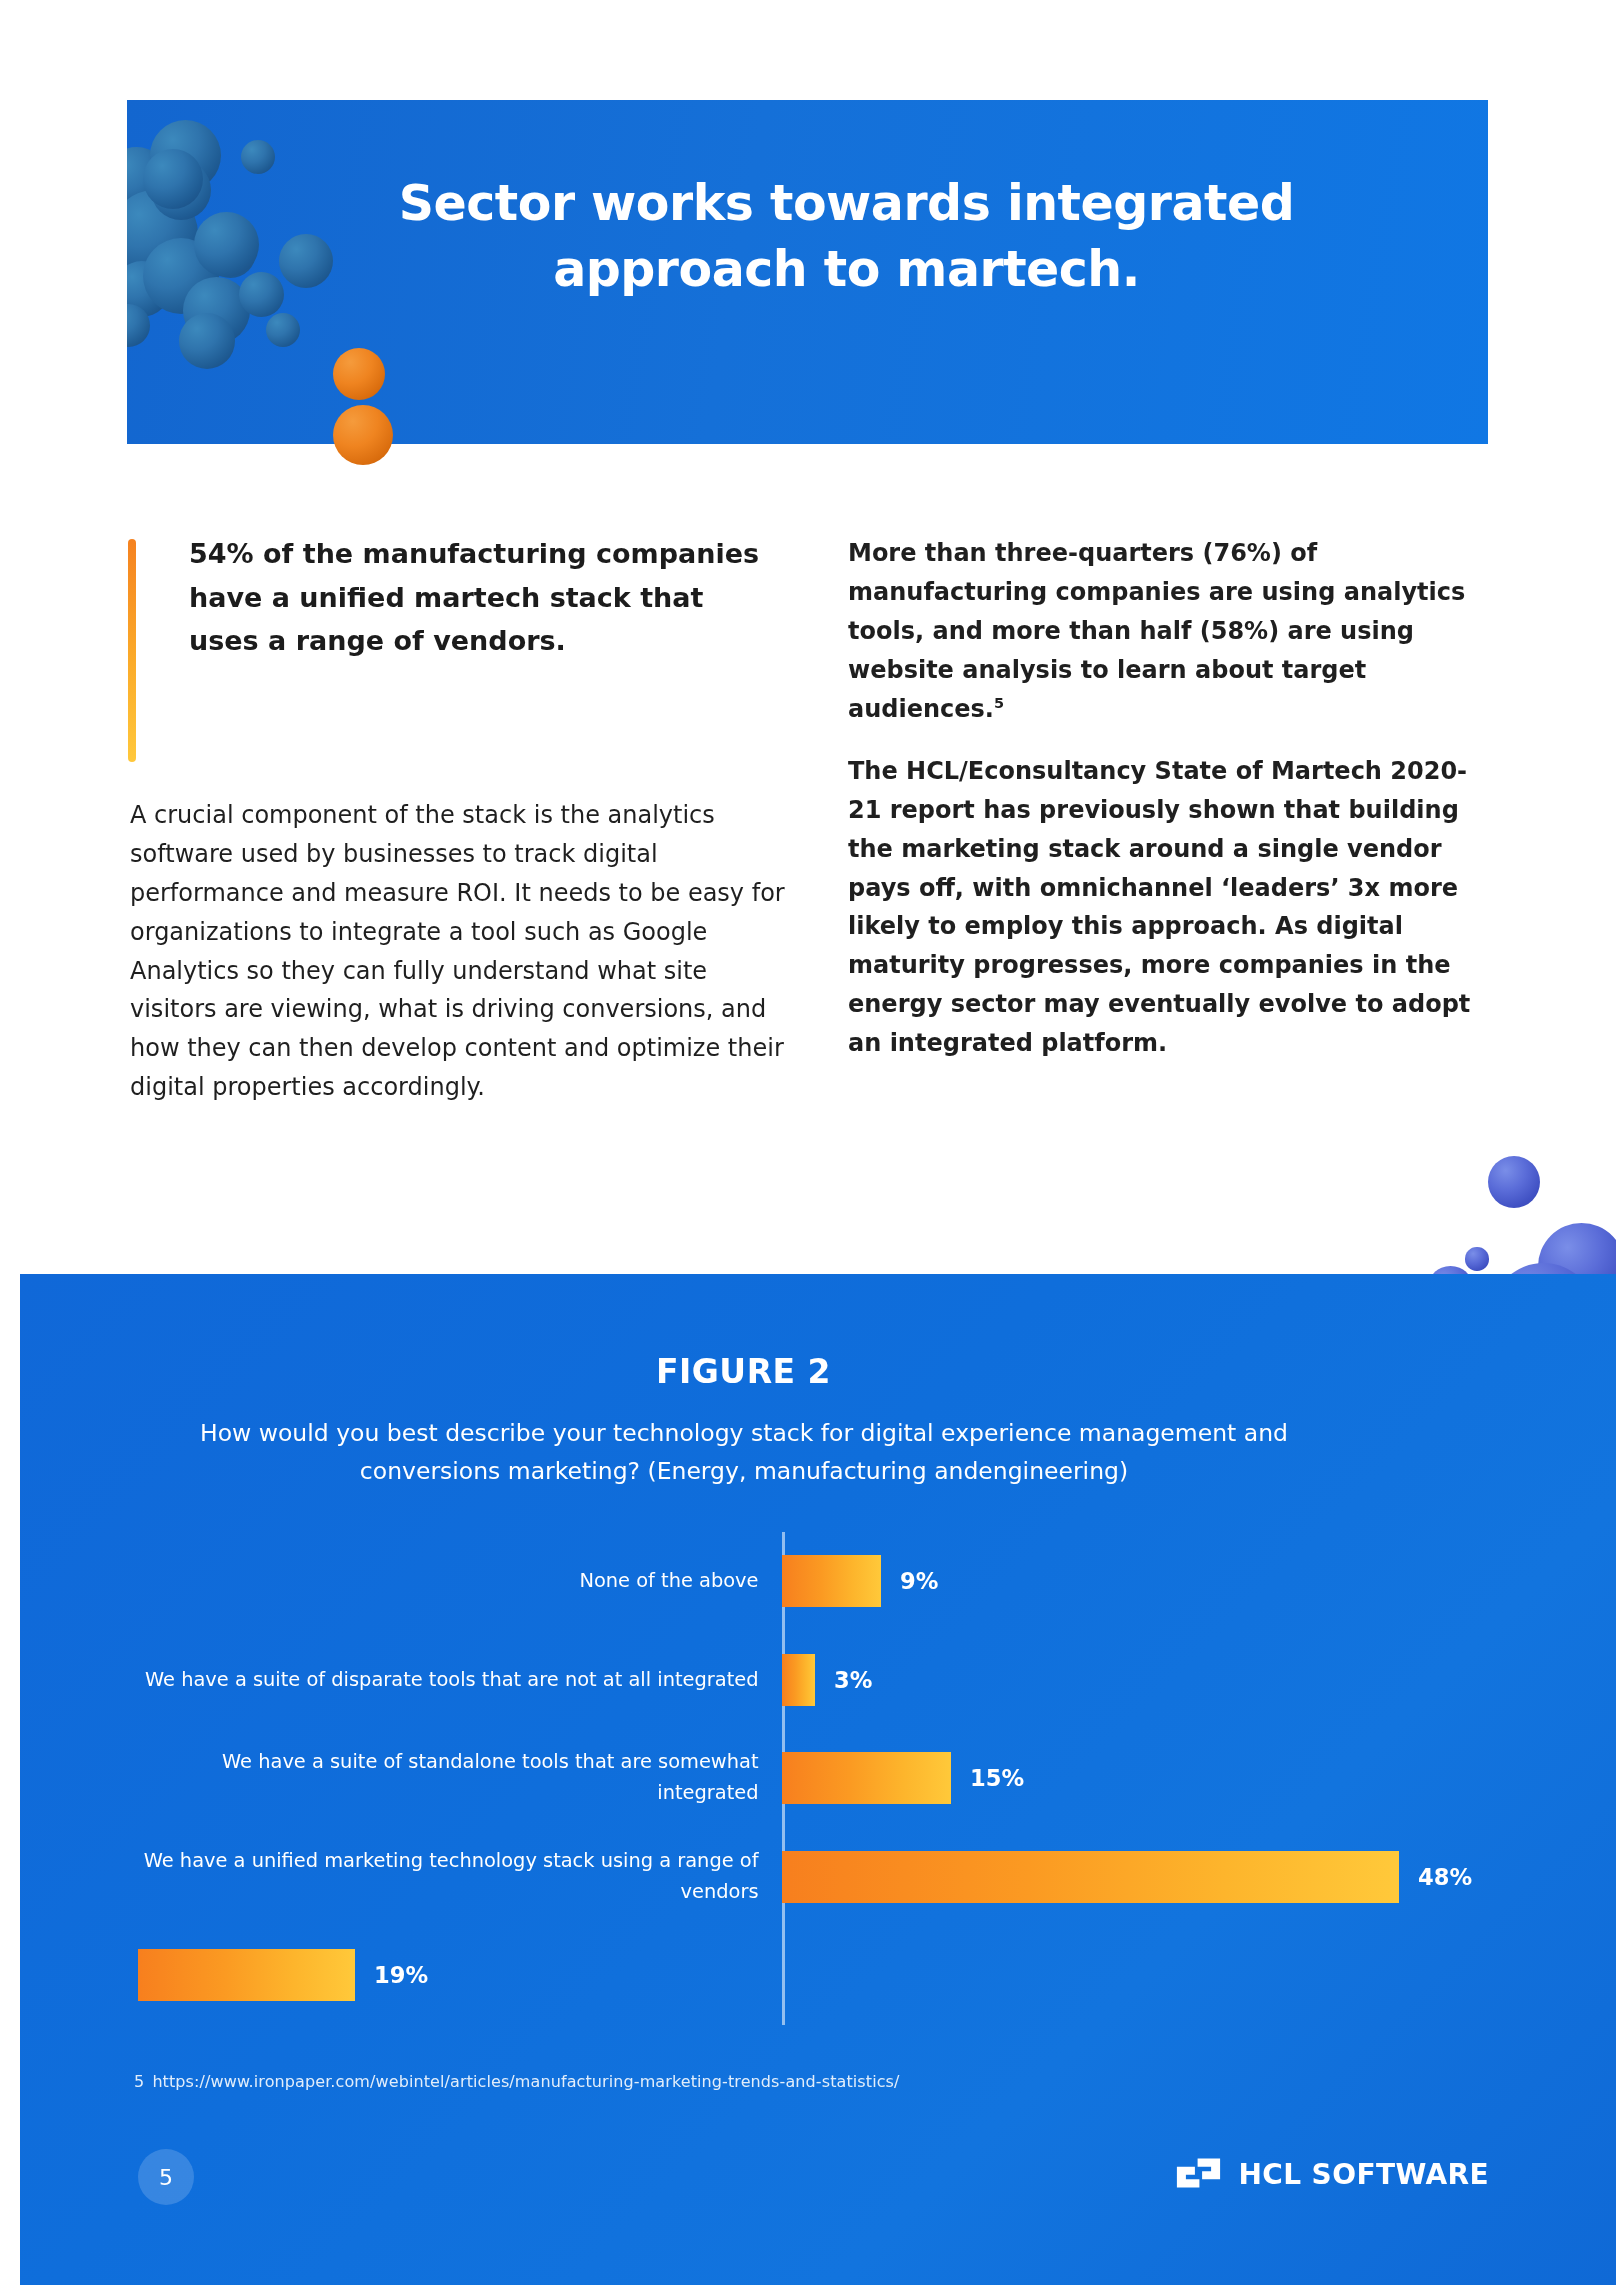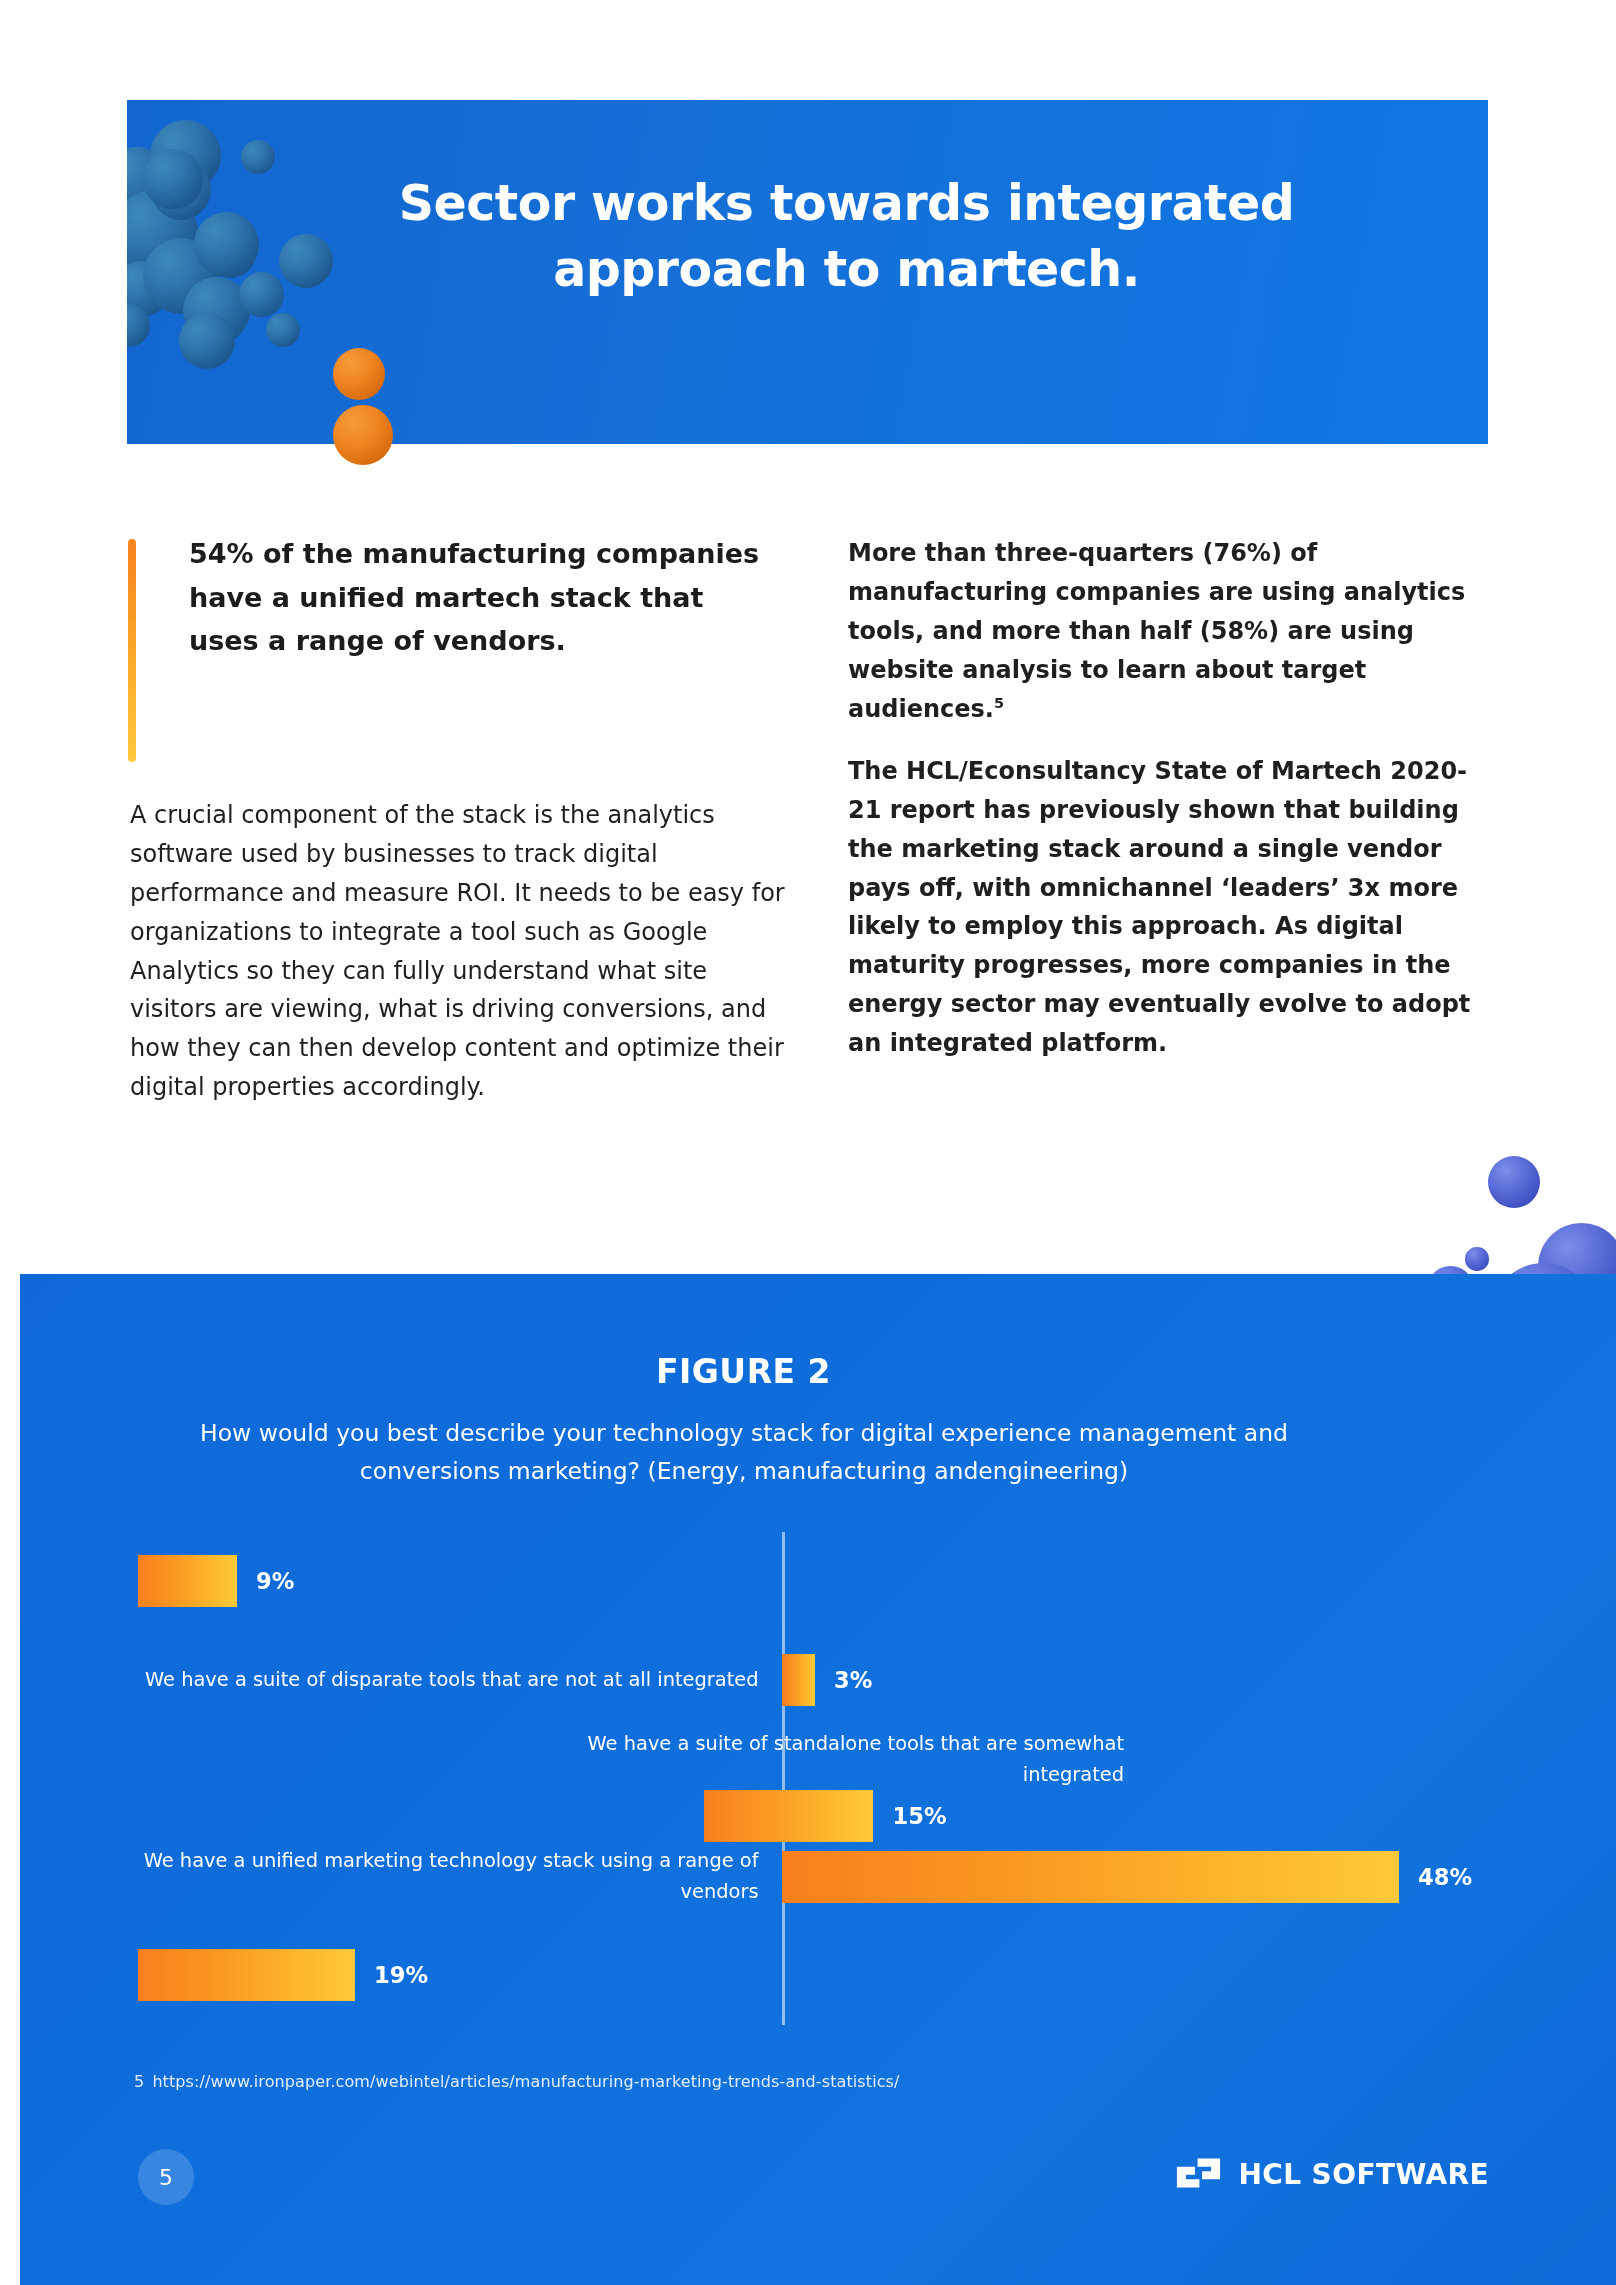--- a/index.html
+++ b/index.html
@@ -296,35 +296,36 @@
 
   <div id="figure-panel">
 
     <div id="figure-title">FIGURE 2</div>
     <div id="figure-subtitle">How would you best describe your technology stack for digital experience management and conversions marketing? (Energy, manufacturing andengineering)</div>
 
     <div id="chart">
       <div id="axis-line"></div>
 
       <div class="chart-row" style="top:0px; height:98px;">
+        <div class="cat-label">None of the above</div>
         <div class="bar-zone">
           <div class="bar" style="width:99px;"></div>
           <div class="bar-value">9%</div>
         </div>
       </div>
 
       <div class="chart-row" style="top:99px; height:98px;">
         <div class="cat-label">We have a suite of disparate tools that are not at all integrated</div>
         <div class="bar-zone">
           <div class="bar" style="width:33px;"></div>
           <div class="bar-value">3%</div>
         </div>
       </div>
 
-      <div class="chart-row" style="top:197px; height:98px;flex-direction:column;">
+      <div class="chart-row" style="top:197px; height:98px;">
         <div class="cat-label">We have a suite of standalone tools that are somewhat integrated</div>
         <div class="bar-zone">
           <div class="bar" style="width:169px;"></div>
           <div class="bar-value">15%</div>
         </div>
       </div>
 
       <div class="chart-row" style="top:296px; height:98px;">
         <div class="cat-label">We have a unified marketing technology stack using a range of vendors</div>
         <div class="bar-zone">

